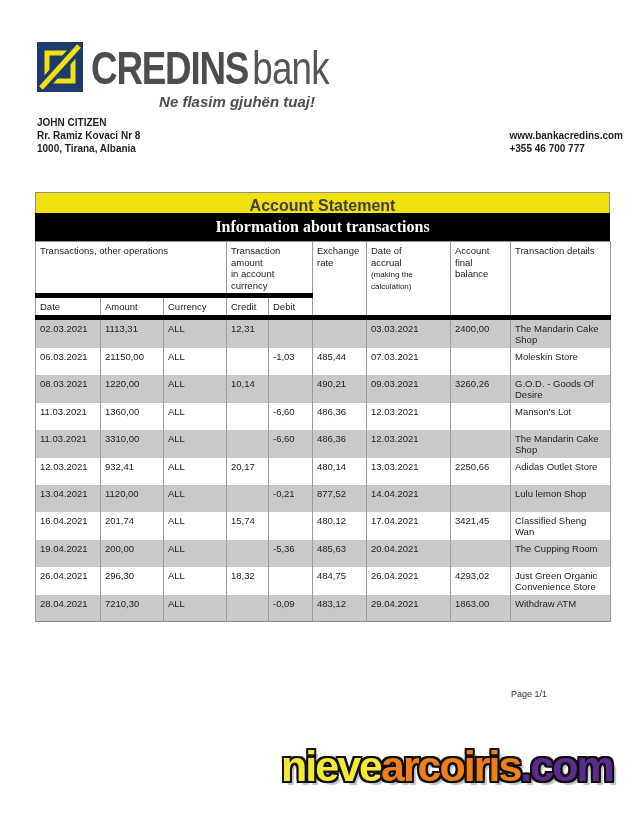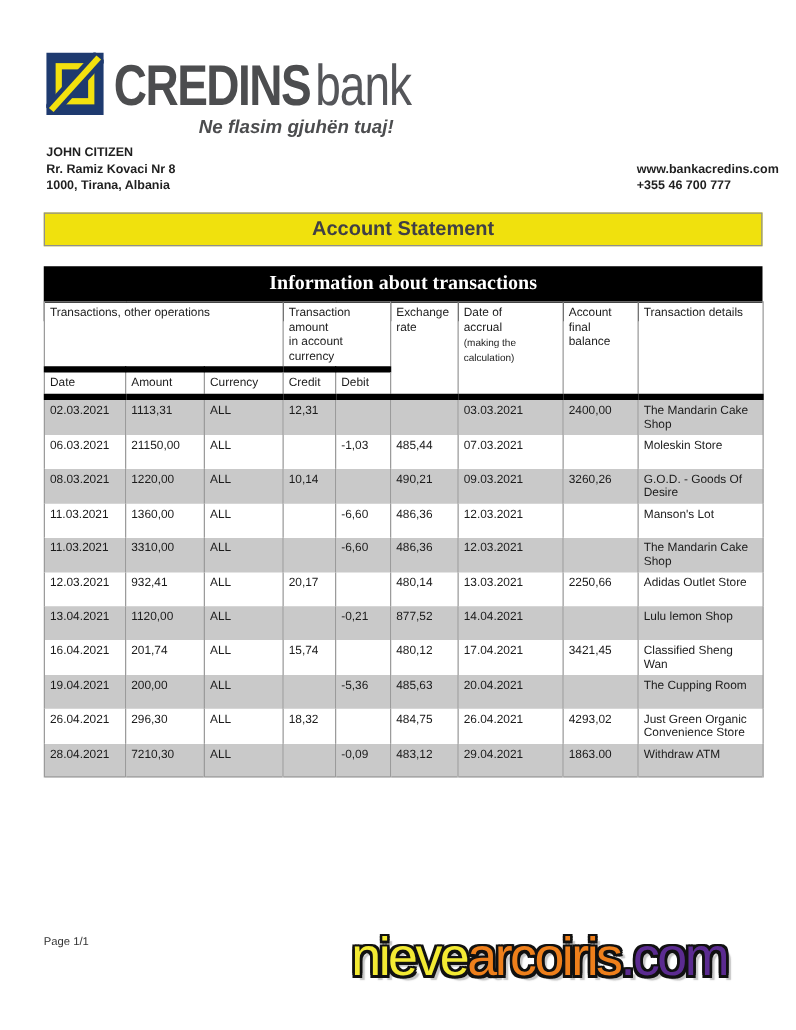--- a/index.html
+++ b/index.html
@@ -17,21 +17,21 @@
 
   
   .customer { position:absolute; left:37px; top:116px; font-size:10px; font-weight:bold;
               line-height:13px; color:#1f1f1f; }
   .contact  { position:absolute; right:30px; top:129px; text-align:left; font-size:10px;
               font-weight:bold; line-height:13px; color:#1f1f1f; }
 
   
   .bar { position:absolute; left:35px; width:575px; text-align:center; font-weight:bold;
          font-size:16px; box-sizing:border-box; }
-  .bar-yellow { top:170px; height:27px; background:#f0e10d; border:1px solid #8f8f8f;
+  .bar-yellow { top:192px; height:27px; background:#f0e10d; border:1px solid #8f8f8f;
                 color:#3f3f46; line-height:25px; }
   .bar-navy   { top:213px; height:44px; background:#000000; color:#ffffff; line-height:28px;font-family:Liberation Serif, serif; }
 
   
   .stmt-table { position:absolute; left:35px; top:241px; width:575px; border-collapse:collapse;
                 table-layout:fixed; font-size:9.5px; color:#1b1b1b;
                 border:1px solid #8a8a8a; }
   .stmt-table th, .stmt-table td { padding:3px 4px 2px 4px; vertical-align:top; text-align:left;
                 line-height:11.5px; border-left:1px solid #9b9b9b; border-right:1px solid #9b9b9b;
                 font-weight:normal; overflow:hidden; }
@@ -41,23 +41,23 @@
   .stmt-table tbody tr { height:27px; }
   .stmt-table tbody tr:nth-child(odd) td { background:#c9c9c9; }
   .bold { font-weight:bold; }
   .pre { white-space:pre-line; }
   .accrual-note { display:block; font-size:8px; margin-top:1px; white-space:pre-line; }
   .col-date { font-weight:bold; }
   .col-debit { padding-left:8px; }
   .col-details { padding-right:26px; }
 
   
-  .page-num { position:absolute; left:35px; top:748px; width:512px; text-align:left;
+  .page-num { position:absolute; left:35px; top:689px; width:512px; text-align:right;
               font-size:9px; color:#333333; }
-  .watermark { position:absolute; left:281px; top:743px; font-size:43px; font-weight:normal;
+  .watermark { position:absolute; left:281px; top:743px; font-size:43px; font-weight:bold;
                letter-spacing:-2px; white-space:nowrap; line-height:46px;
                -webkit-text-stroke:1.5px #111111; paint-order:stroke fill;
                text-shadow:-2px -2px 0 #111, 2px -2px 0 #111, -2px 2px 0 #111, 2px 2px 0 #111,
                            0 -2px 0 #111, 0 2px 0 #111, -2px 0 0 #111, 2px 0 0 #111,
                            4px 4px 1px rgba(125,125,125,0.45); }
   .wm1 { color:#f3ea33; }
   .wm2 { color:#ee7f1b; }
   .wm3 { color:#5b2b90; }
 </style>
 </head>

